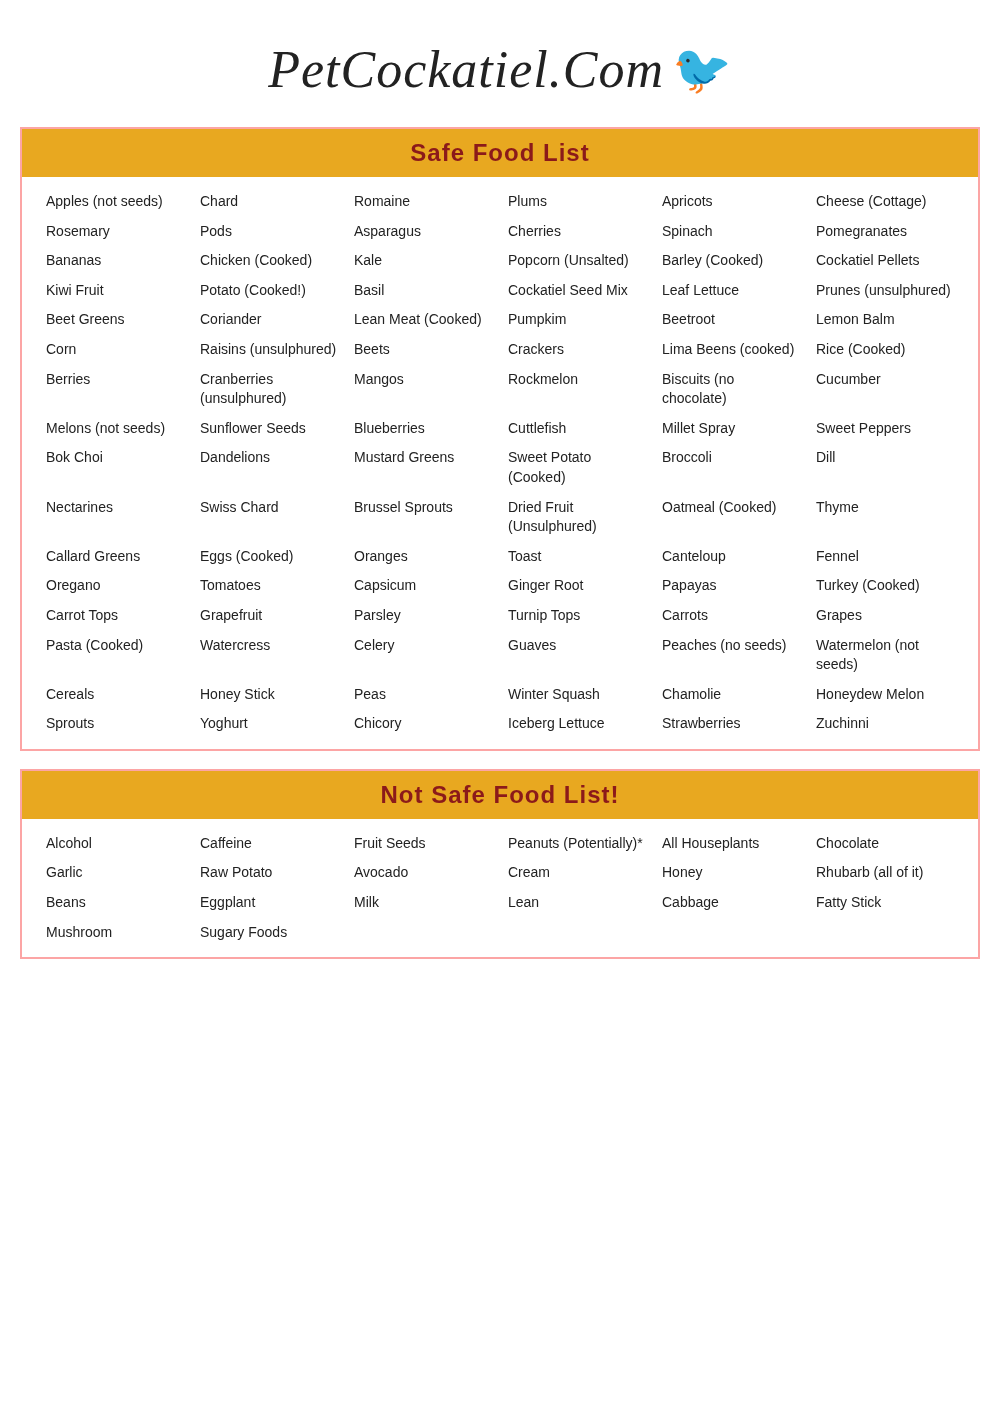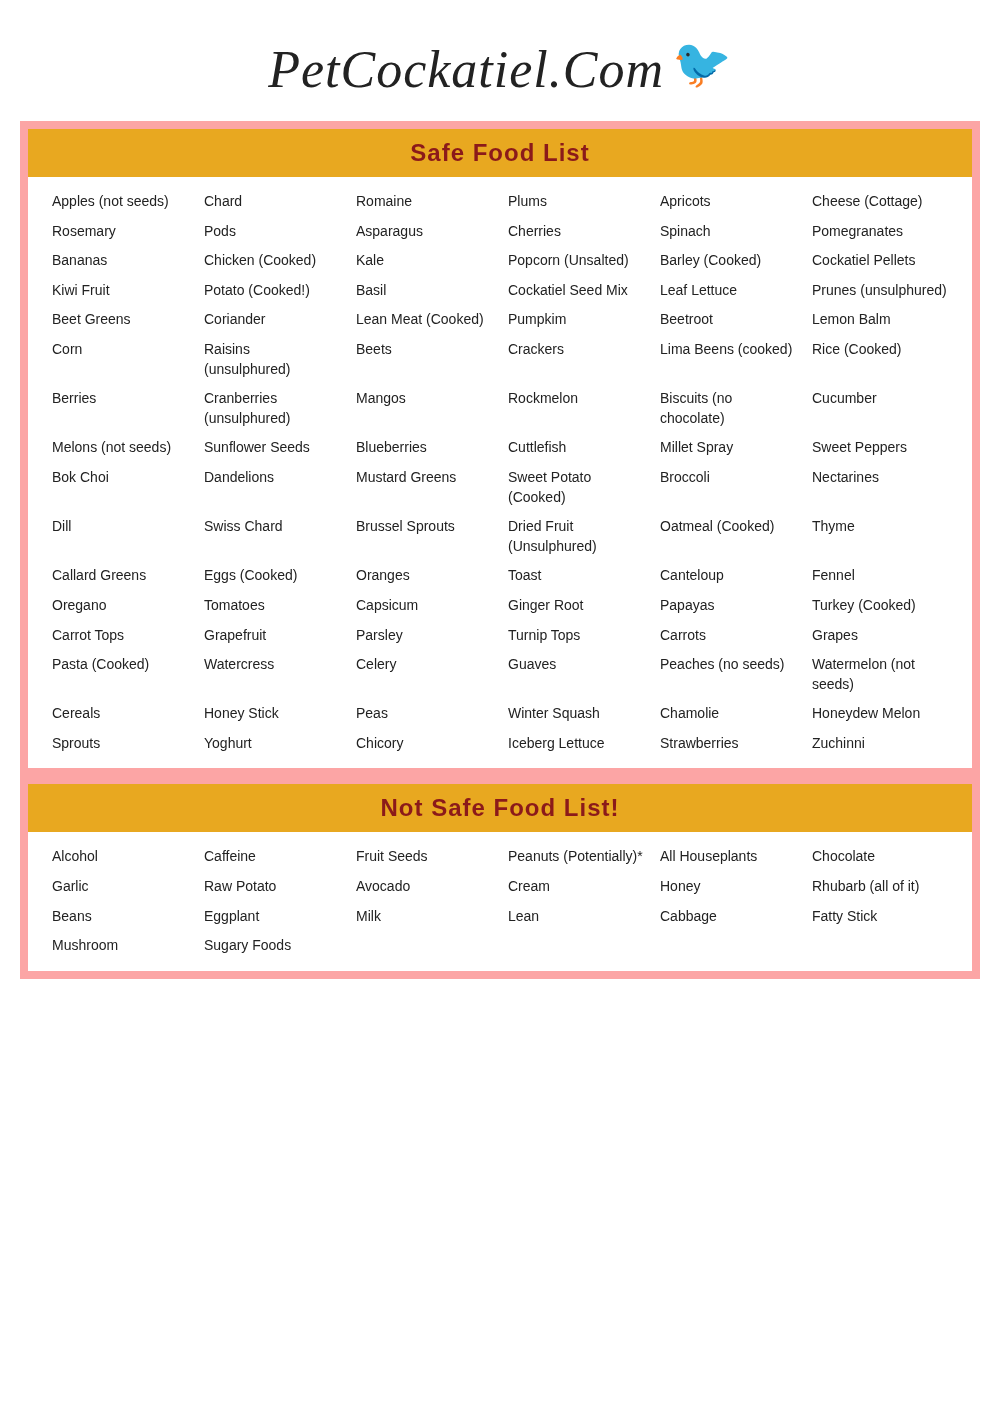--- a/index.html
+++ b/index.html
@@ -9,40 +9,40 @@
       width: 1000px;
       min-height: 1414px;
     }
     .page {
       width: 960px;
       margin: 0 auto;
       padding: 20px 0;
     }
     .header {
       text-align: center;
-      padding: 20px 0 22px;
+      padding: 20px 0 28px;
       display: flex;
-      align-items: flex-start;
+      align-items: center;
       justify-content: center;
       gap: 8px;
     }
     .site-title {
       font-family: Georgia, 'Times New Roman', serif;
       font-size: 52px;
       color: #222;
       font-style: italic;
       letter-spacing: 1px;
     }
     .bird-icon {
       font-size: 48px;
       line-height: 1;
     }
     .section {
-      border: 8px solid #fca5a5;
-      margin-bottom: 0;
+      border: 2px solid #fca5a5;
+      margin-bottom: 18px;
     }
     .section-header {
       background: #e8a820;
       text-align: center;
       padding: 10px 0;
     }
     .section-header h2 {
       font-size: 24px;
       font-weight: bold;
       color: #8b1a1a;
@@ -121,22 +121,22 @@
         <div class="food-item">Sunflower Seeds</div>
         <div class="food-item">Blueberries</div>
         <div class="food-item">Cuttlefish</div>
         <div class="food-item">Millet Spray</div>
         <div class="food-item">Sweet Peppers</div>
         <div class="food-item">Bok Choi</div>
         <div class="food-item">Dandelions</div>
         <div class="food-item">Mustard Greens</div>
         <div class="food-item">Sweet Potato (Cooked)</div>
         <div class="food-item">Broccoli</div>
+        <div class="food-item">Dill</div>
         <div class="food-item">Nectarines</div>
-        <div class="food-item">Dill</div>
         <div class="food-item">Swiss Chard</div>
         <div class="food-item">Brussel Sprouts</div>
         <div class="food-item">Dried Fruit (Unsulphured)</div>
         <div class="food-item">Oatmeal (Cooked)</div>
         <div class="food-item">Thyme</div>
         <div class="food-item">Callard Greens</div>
         <div class="food-item">Eggs (Cooked)</div>
         <div class="food-item">Oranges</div>
         <div class="food-item">Toast</div>
         <div class="food-item">Canteloup</div>

